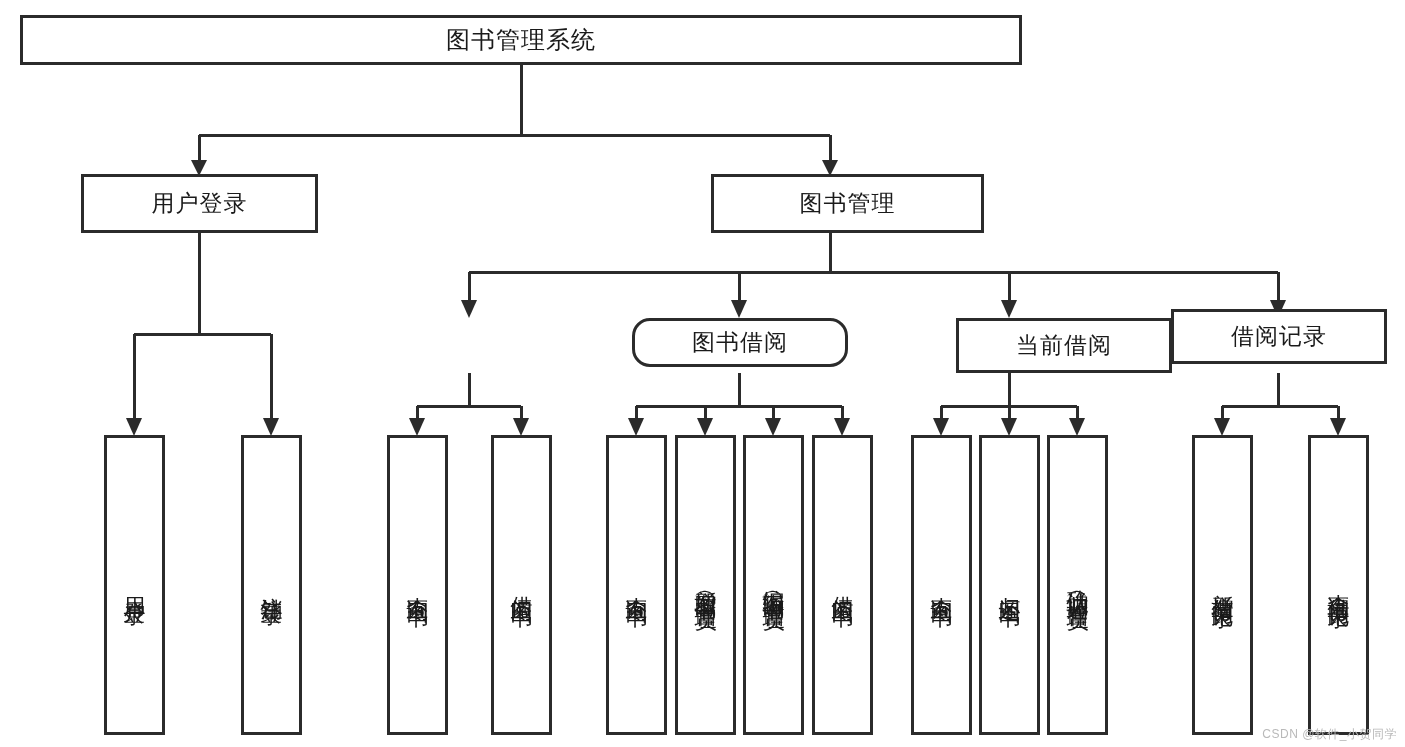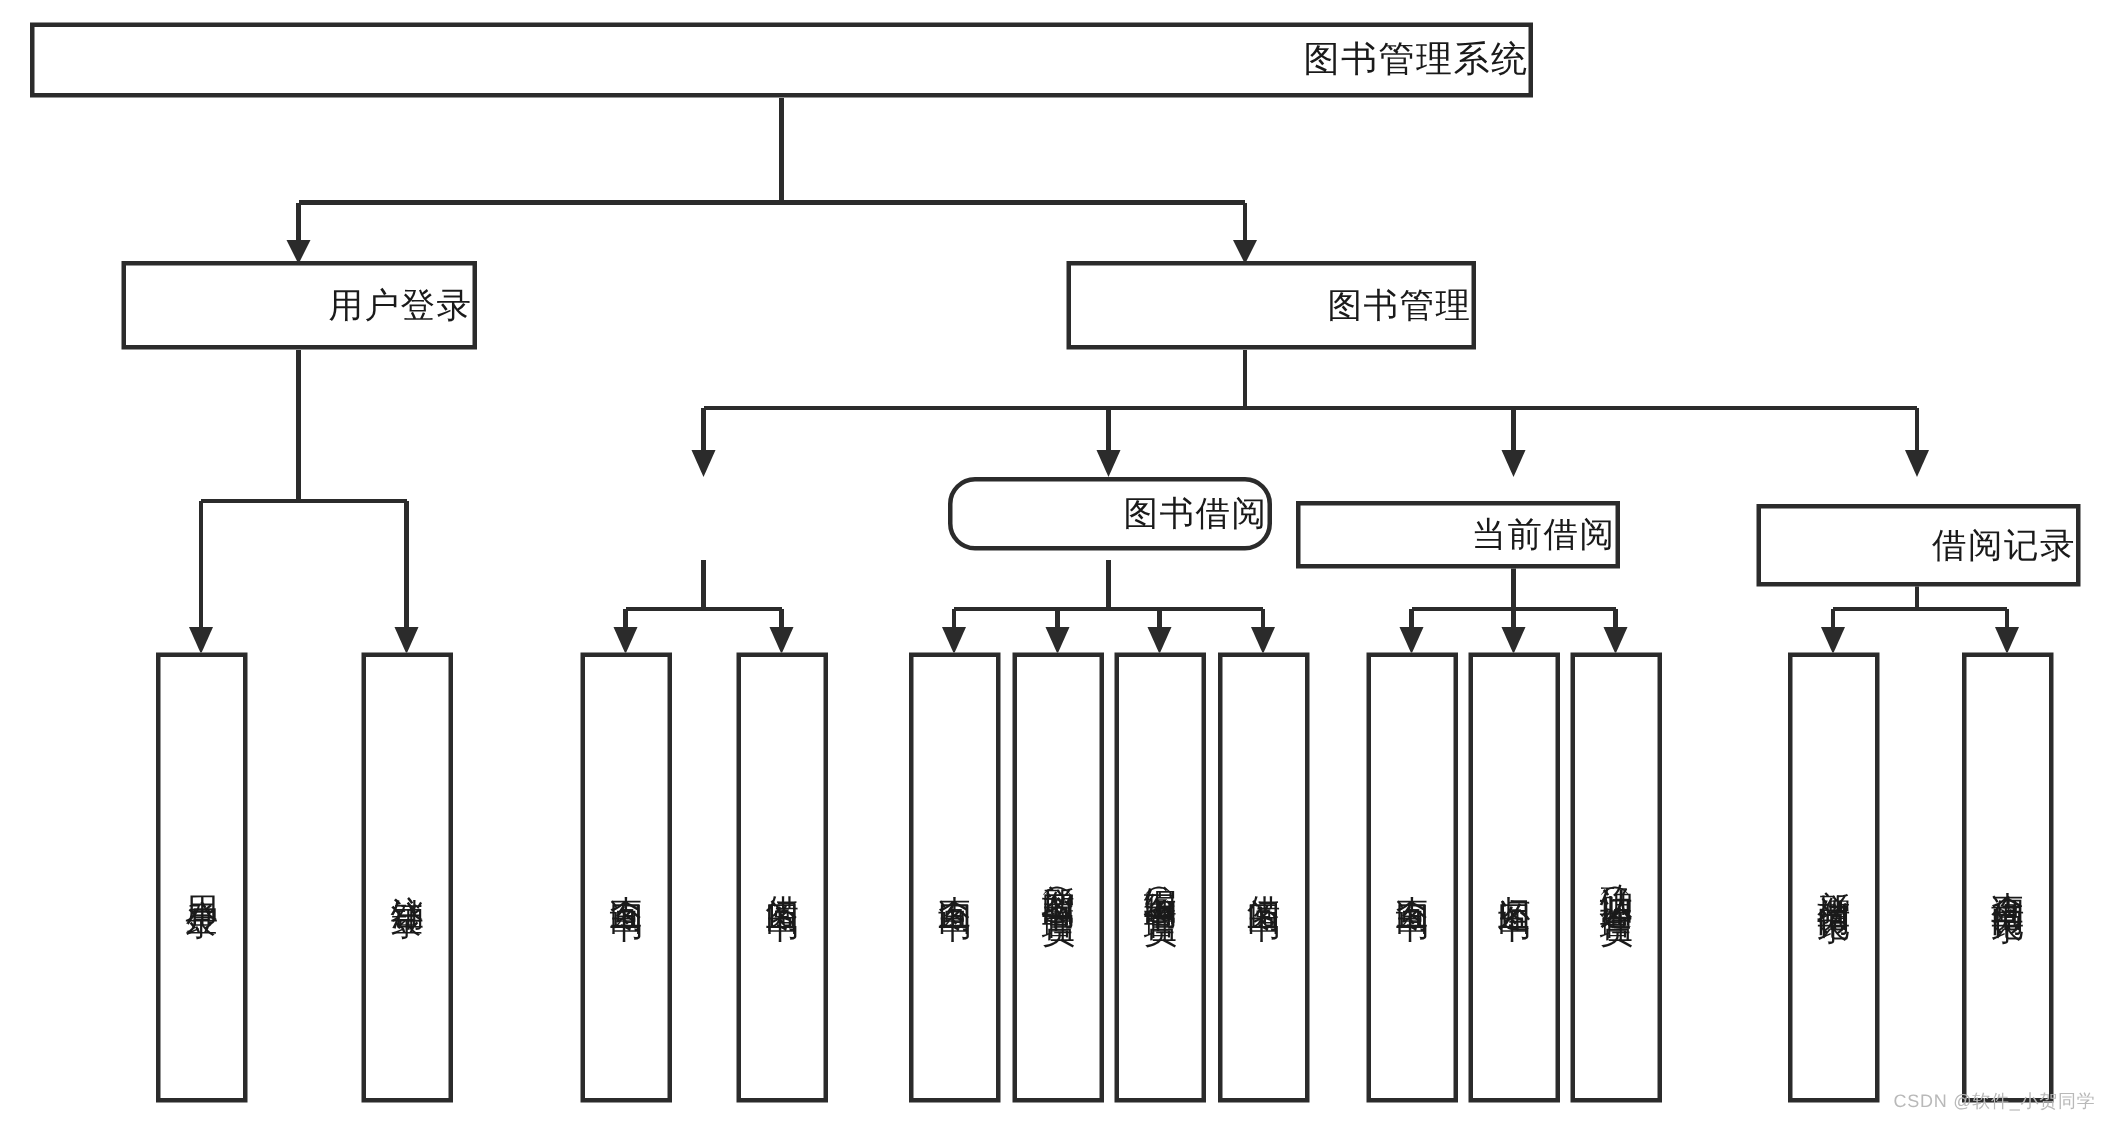--- a/index.html
+++ b/index.html
@@ -38,21 +38,21 @@
     stroke: none;
   }
   
   .node {
     position: absolute;
     box-sizing: border-box;
     background: #ffffff;
     border: 3px solid #2b2b2b;
     display: flex;
     align-items: center;
-    justify-content: flex-end;
+    justify-content: center;
     color: #1a1a1a;
   }
   .node.horiz {
     font-size: 23px;
     letter-spacing: 1px;
     line-height: 1.1;
   }
   .node.root {
     font-size: 24px;
   }
@@ -165,25 +165,25 @@
 
   <div class="node horiz" style="left:711px; top:174px; width:273px; height:59px;">
     <span>图书管理</span>
   </div>
 
 
   <div class="node horiz" style="left:632px; top:318px; width:216px; height:49px;border-radius:18px;">
     <span>图书借阅</span>
   </div>
 
-  <div class="node horiz" style="left:864px; top:318px; width:216px; height:45px;margin-top:16px;">
+  <div class="node horiz" style="left:956px; top:318px; width:216px; height:55px;">
     <span>当前借阅</span>
   </div>
 
-  <div class="node horiz" style="left:1171px; top:336px; width:216px; height:55px;">
+  <div class="node horiz" style="left:1171px; top:309px; width:216px; height:55px;">
     <span>借阅记录</span>
   </div>
 
   <div class="node vert" style="left:104px; top:435px; width:61px; height:300px;">
     <span class="vlabel">用户登录</span>
   </div>
 
   <div class="node vert" style="left:241px; top:435px; width:61px; height:300px;">
     <span class="vlabel">注销登录</span>
   </div>

